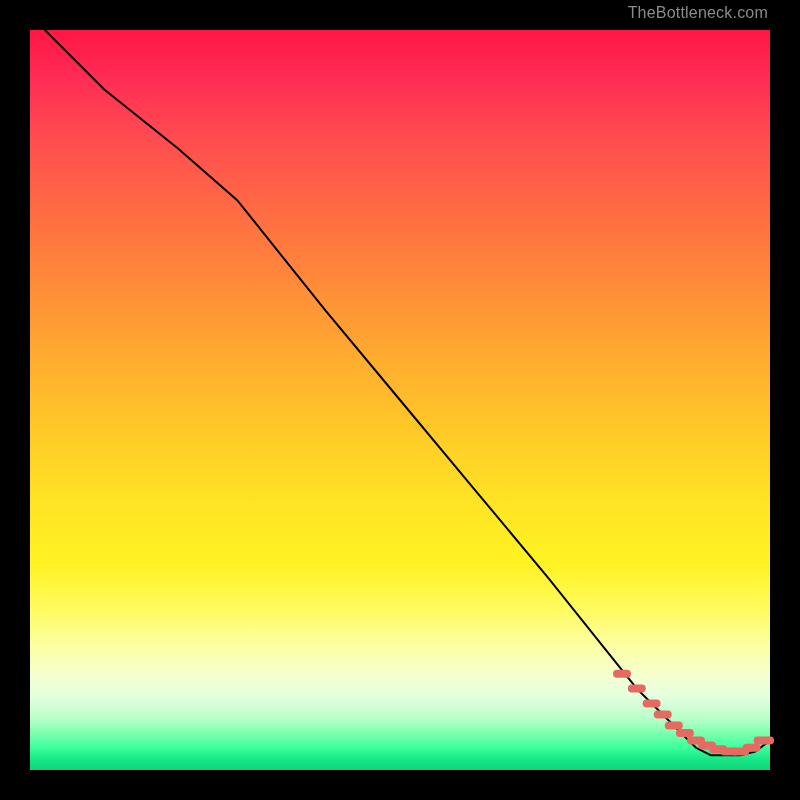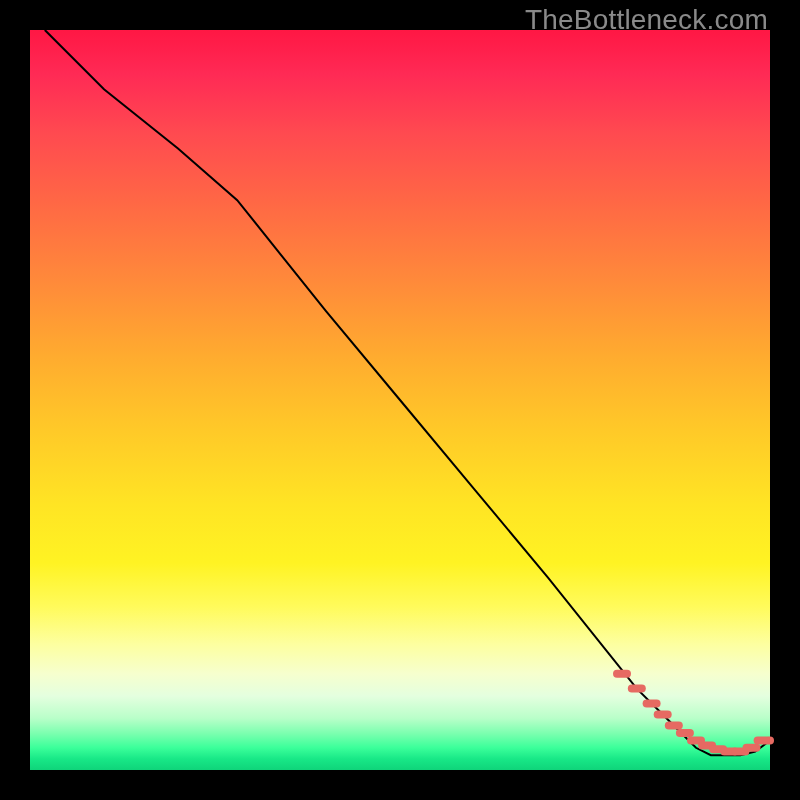--- a/index.html
+++ b/index.html
@@ -43,21 +43,21 @@
       #3bff9a 97%,
       #18e887 98.5%,
       #0fd47a 100%
     );
   }
   .watermark {
     position: absolute;
     top: 4px;
     right: 32px;
     color: #8a8a8a;
-    font-size: 28px;
+    font-size: 16px;
     letter-spacing: 0.2px;
     user-select: none;
   }
   svg.curve {
     position: absolute;
     left: 0;
     top: 0;
     width: 740px;
     height: 740px;
     overflow: visible;

